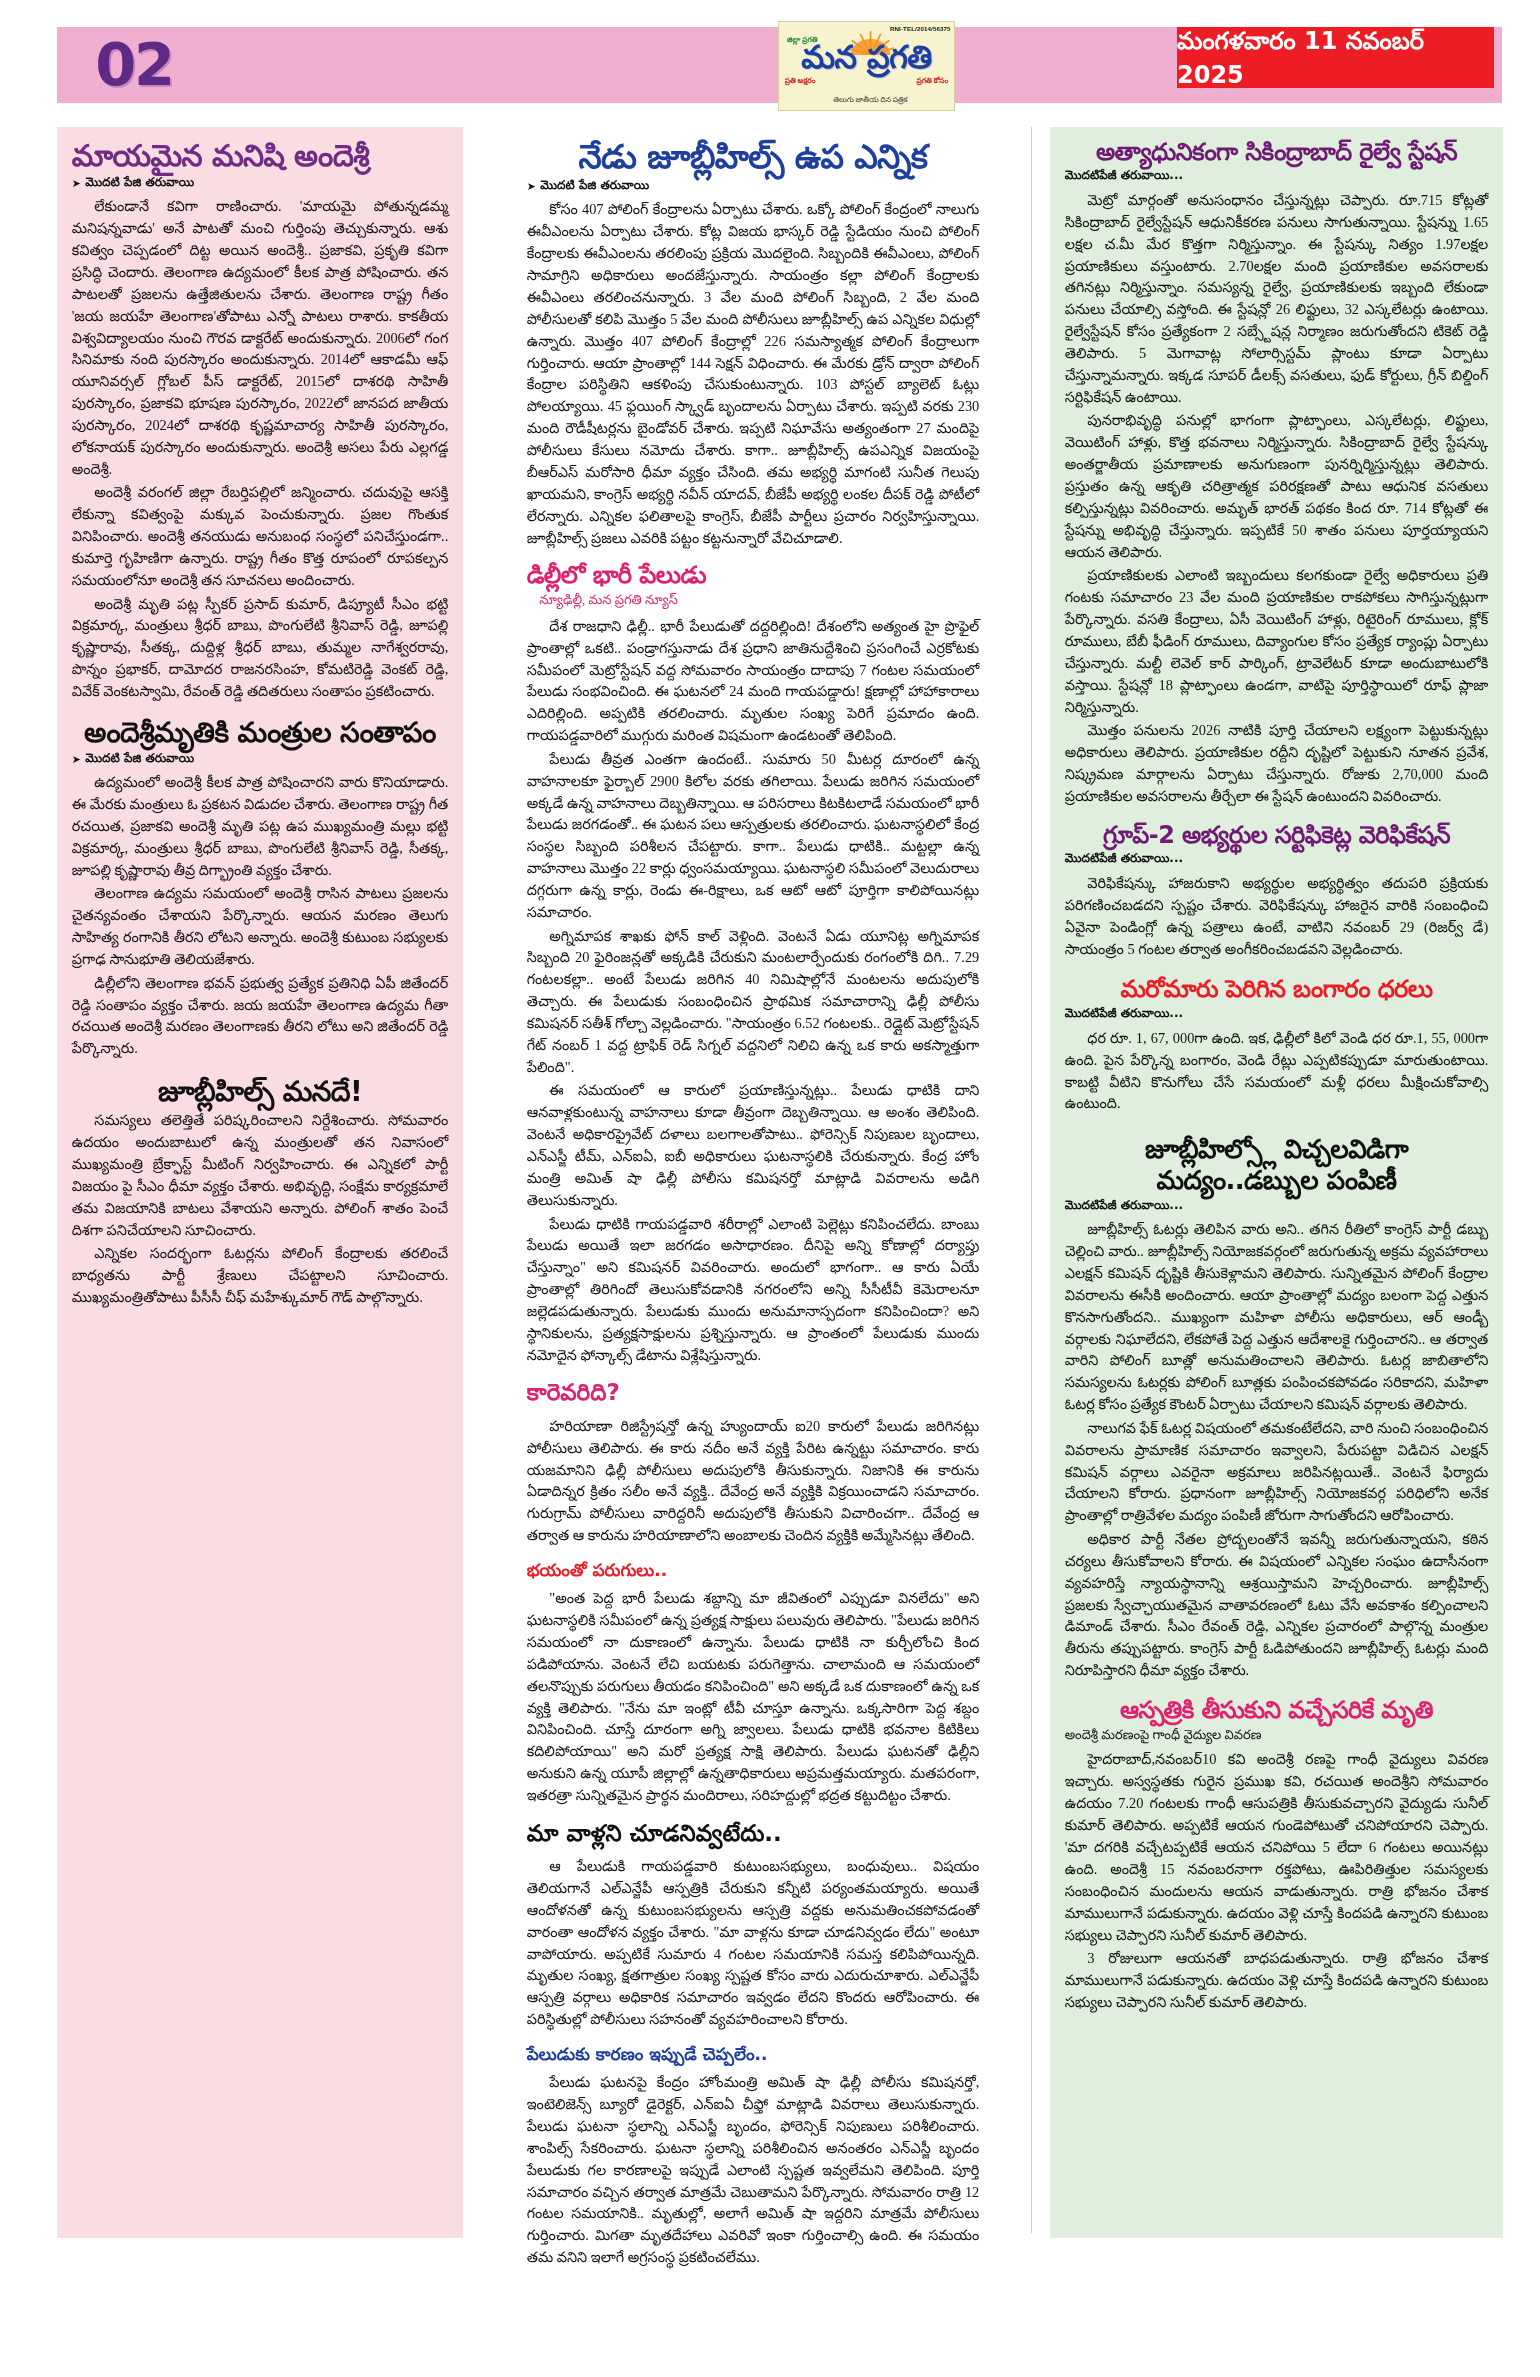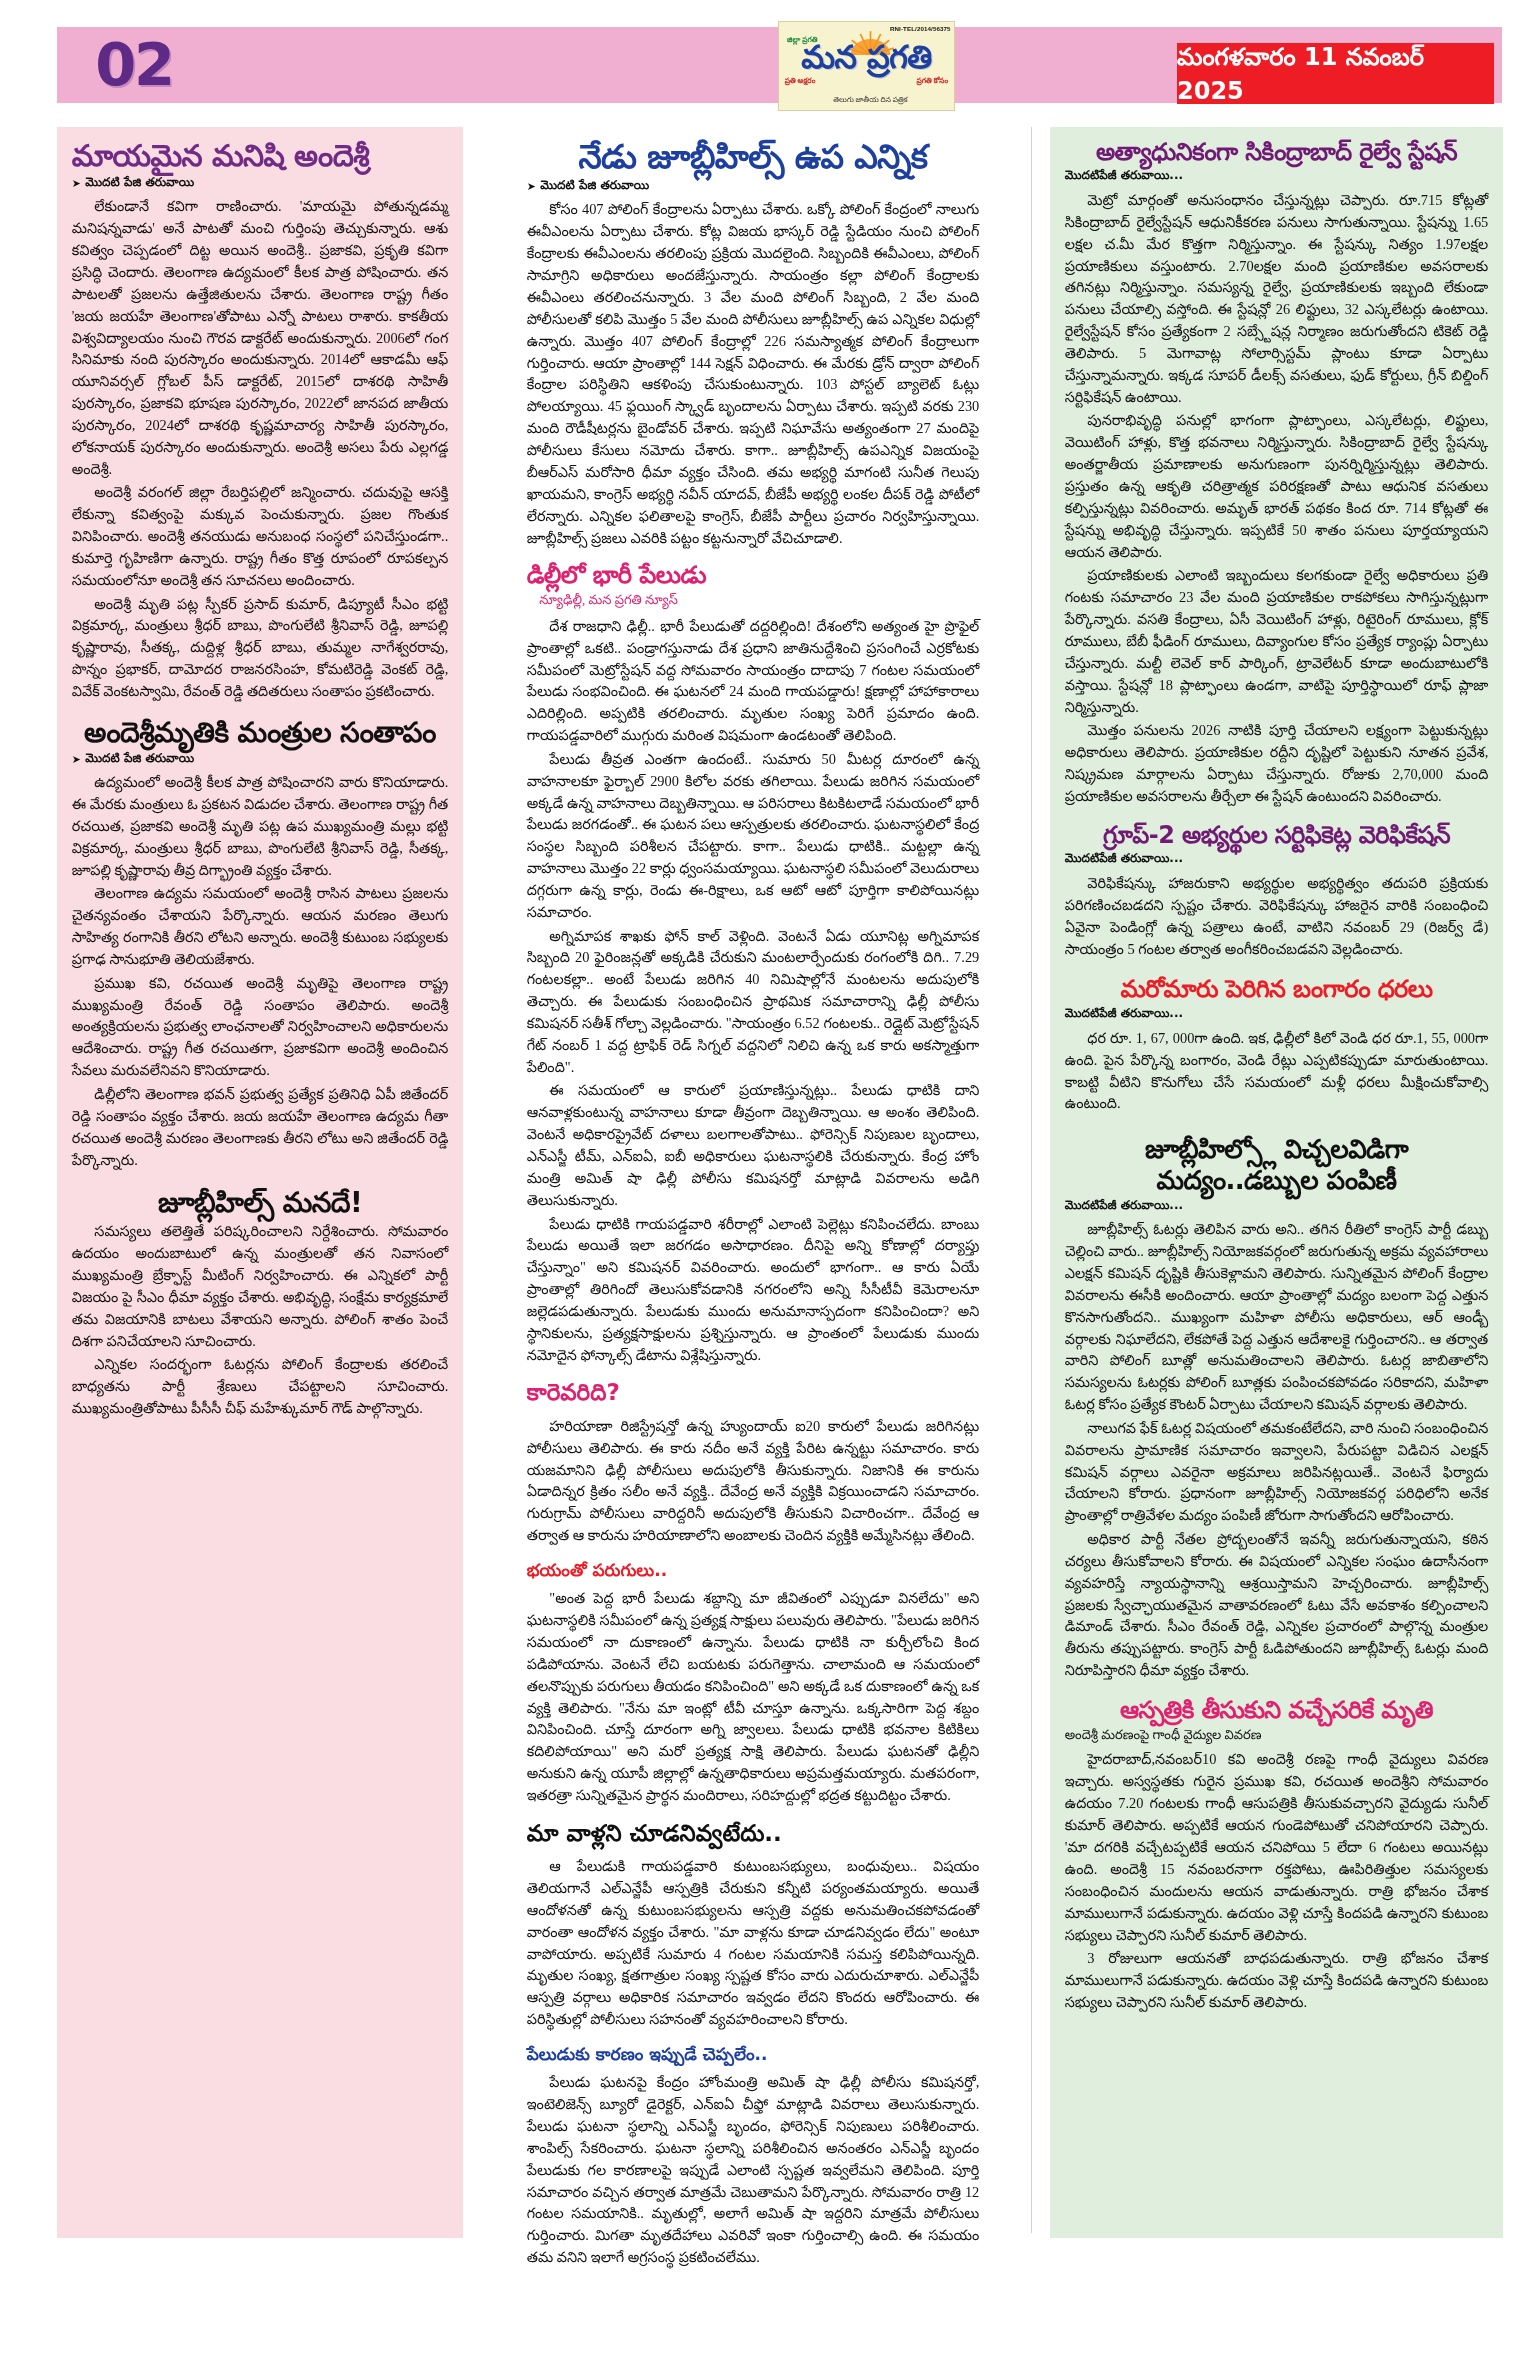--- a/index.html
+++ b/index.html
@@ -21,21 +21,21 @@
   .logo-sub-left{position:absolute;left:8px;top:12.5px;font-size:7.4px;font-weight:bold;
             color:#1f8a3b;font-family:"Liberation Sans",sans-serif;}
   .logo-main{position:absolute;left:0;right:0;top:19px;text-align:center;
              font-family:"DejaVu Sans",sans-serif;font-weight:bold;font-size:32px;
              color:#1d3fa0;line-height:1;letter-spacing:-0.6px;
              text-shadow:1.1px 1.1px 0 rgba(140,160,220,.5);}
   .logo-tag-l{position:absolute;left:5.7px;top:54px;font-size:7.4px;color:#cc2222;font-weight:bold;}
   .logo-tag-r{position:absolute;right:5.7px;top:54px;font-size:7.4px;color:#cc2222;font-weight:bold;}
   .logo-foot{position:absolute;left:8px;right:0;bottom:4.5px;text-align:center;font-size:7.4px;color:#333;}
   .sunburst{position:absolute;left:67px;top:8px;width:49px;height:25px;overflow:hidden;}
-  .date-box{position:absolute;right:8px;top:16px;width:317px;height:61px;background:#ee1c25;
+  .date-box{position:absolute;right:8px;top:0;width:317px;height:61px;background:#ee1c25;
             display:flex;align-items:center;justify-content:center;}
   .date-text{font-family:"DejaVu Sans",sans-serif;font-weight:bold;font-size:24px;color:#fff;}
 
   
   .col{position:absolute;top:127px;}
   .col1{left:57px;width:406px;background:#fadde3;padding:12.5px 14.7px 0 14.7px;box-sizing:border-box;height:2111px;}
   .col2{left:521px;width:464px;background:#ffffff;padding:12.5px 5.7px 0 5.7px;box-sizing:border-box;height:2111px;}
   .col3{left:1050px;width:453px;background:#dfeedd;padding:12.5px 14.7px 0 14.7px;box-sizing:border-box;height:2111px;}
 
   .vrule{position:absolute;top:127px;width:0;border-left:1.1px dotted #b9b9b9;height:2106px;}
@@ -119,21 +119,20 @@
     <p class="body">అందెశ్రీ వరంగల్ జిల్లా రేబర్తిపల్లిలో జన్మించారు. చదువుపై ఆసక్తి లేకున్నా కవిత్వంపై మక్కువ పెంచుకున్నారు. ప్రజల గొంతుక వినిపించారు. అందెశ్రీ తనయుడు అనుబంధ సంస్థలో పనిచేస్తుండగా.. కుమార్తె గృహిణిగా ఉన్నారు. రాష్ట్ర గీతం కొత్త రూపంలో రూపకల్పన సమయంలోనూ అందెశ్రీ తన సూచనలు అందించారు.</p>
     <p class="body">అందెశ్రీ మృతి పట్ల స్పీకర్ ప్రసాద్ కుమార్, డిప్యూటీ సీఎం భట్టి విక్రమార్క, మంత్రులు శ్రీధర్ బాబు, పొంగులేటి శ్రీనివాస్ రెడ్డి, జూపల్లి కృష్ణారావు, సీతక్క, దుద్దిళ్ల శ్రీధర్ బాబు, తుమ్మల నాగేశ్వరరావు, పొన్నం ప్రభాకర్, దామోదర రాజనరసింహ, కోమటిరెడ్డి వెంకట్ రెడ్డి, వివేక్ వెంకటస్వామి, రేవంత్ రెడ్డి తదితరులు సంతాపం ప్రకటించారు.</p>
 
     <h1 class="hl hl-black" style="margin-top:14.7px">అందెశ్రీమృతికి మంత్రుల సంతాపం</h1>
     <div class="kicker">
       <span class="arw">➤</span>
       <span>మొదటి పేజి తరువాయి</span>
     </div>
     <p class="body">ఉద్యమంలో అందెశ్రీ కీలక పాత్ర పోషించారని వారు కొనియాడారు. ఈ మేరకు మంత్రులు ఓ ప్రకటన విడుదల చేశారు. తెలంగాణ రాష్ట్ర గీత రచయిత, ప్రజాకవి అందెశ్రీ మృతి పట్ల ఉప ముఖ్యమంత్రి మల్లు భట్టి విక్రమార్క, మంత్రులు శ్రీధర్ బాబు, పొంగులేటి శ్రీనివాస్ రెడ్డి, సీతక్క, జూపల్లి కృష్ణారావు తీవ్ర దిగ్భ్రాంతి వ్యక్తం చేశారు.</p>
     <p class="body">తెలంగాణ ఉద్యమ సమయంలో అందెశ్రీ రాసిన పాటలు ప్రజలను చైతన్యవంతం చేశాయని పేర్కొన్నారు. ఆయన మరణం తెలుగు సాహిత్య రంగానికి తీరని లోటని అన్నారు. అందెశ్రీ కుటుంబ సభ్యులకు ప్రగాఢ సానుభూతి తెలియజేశారు.</p>
-    <p class="body">ప్రముఖ కవి, రచయిత అందెశ్రీ మృతిపై తెలంగాణ రాష్ట్ర ముఖ్యమంత్రి రేవంత్ రెడ్డి సంతాపం తెలిపారు. అందెశ్రీ అంత్యక్రియలను ప్రభుత్వ లాంఛనాలతో నిర్వహించాలని అధికారులను ఆదేశించారు. రాష్ట్ర గీత రచయితగా, ప్రజాకవిగా అందెశ్రీ అందించిన సేవలు మరువలేనివని కొనియాడారు.</p>
     <p class="body">డిల్లీలోని తెలంగాణ భవన్ ప్రభుత్వ ప్రత్యేక ప్రతినిధి ఏపీ జితేందర్ రెడ్డి సంతాపం వ్యక్తం చేశారు. జయ జయహే తెలంగాణ ఉద్యమ గీతా రచయిత అందెశ్రీ మరణం తెలంగాణకు తీరని లోటు అని జితేందర్ రెడ్డి పేర్కొన్నారు.</p>
 
     <h1 class="hl hl-black" style="margin-top:17px">జూబ్లీహిల్స్ మనదే!</h1>
     <p class="body">సమస్యలు తలెత్తితే పరిష్కరించాలని నిర్దేశించారు. సోమవారం ఉదయం అందుబాటులో ఉన్న మంత్రులతో తన నివాసంలో ముఖ్యమంత్రి బ్రేక్ఫాస్ట్ మీటింగ్ నిర్వహించారు. ఈ ఎన్నికలో పార్టీ విజయం పై సీఎం ధీమా వ్యక్తం చేశారు. అభివృద్ధి, సంక్షేమ కార్యక్రమాలే తమ విజయానికి బాటలు వేశాయని అన్నారు. పోలింగ్ శాతం పెంచే దిశగా పనిచేయాలని సూచించారు.</p>
     <p class="body">ఎన్నికల సందర్భంగా ఓటర్లను పోలింగ్ కేంద్రాలకు తరలించే బాధ్యతను పార్టీ శ్రేణులు చేపట్టాలని సూచించారు. ముఖ్యమంత్రితోపాటు పీసీసీ చీఫ్ మహేశ్కుమార్ గౌడ్ పాల్గొన్నారు.</p>
   </div>
 
   <div class="col col2">
 
     <h1 class="hl hl-blue">నేడు జూబ్లీహిల్స్ ఉప ఎన్నిక</h1>

